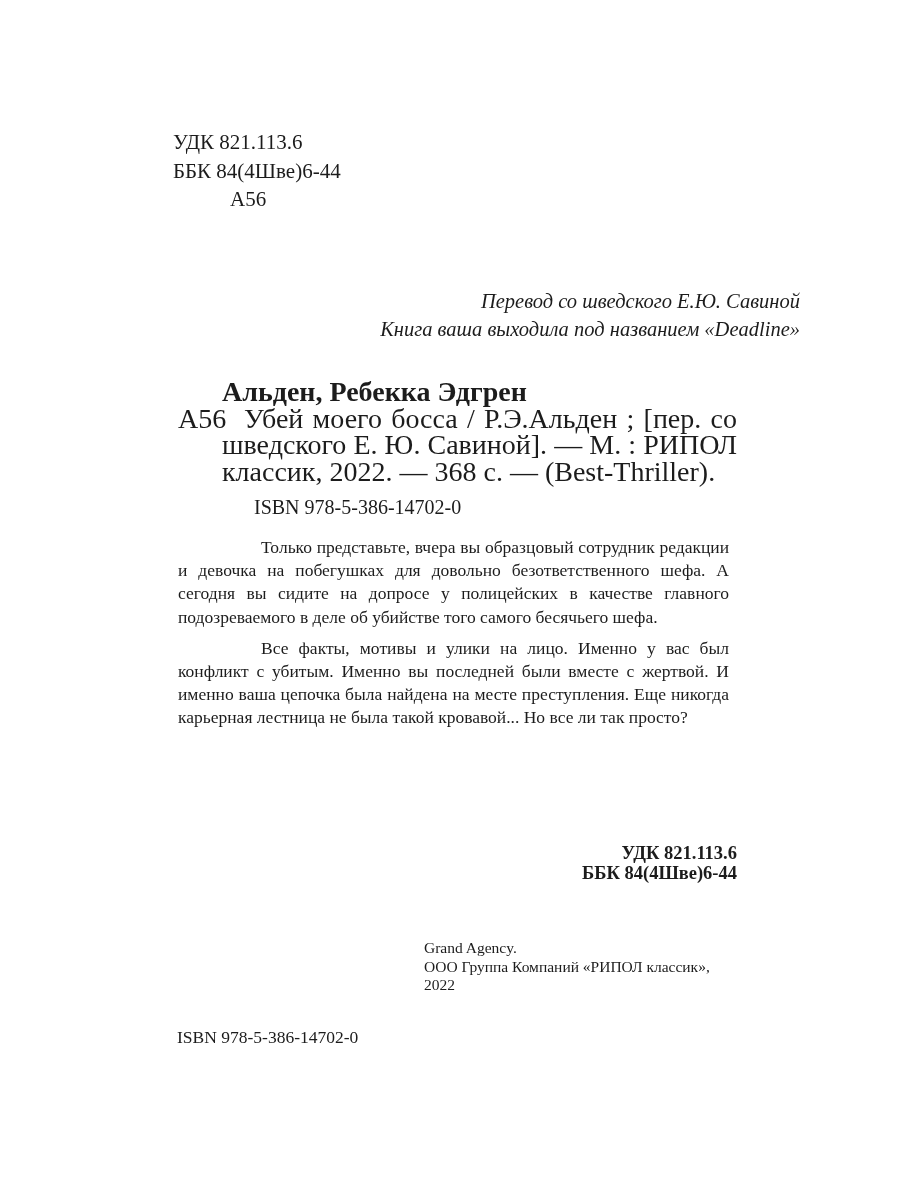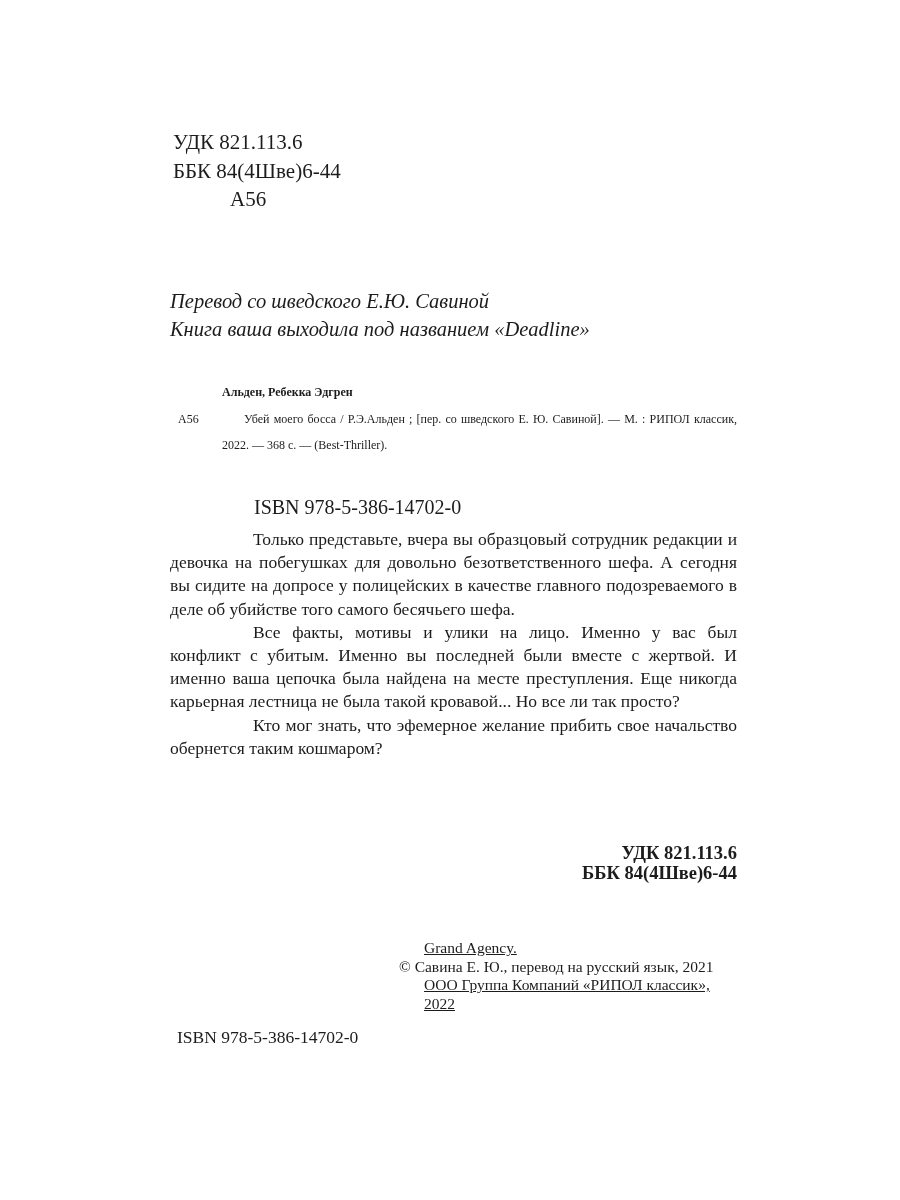--- a/index.html
+++ b/index.html
@@ -28,33 +28,33 @@
   .top-codes .a56 {
     padding-left: 57px;
   }
 
   
   .translation-note {
     position: absolute;
     left: 170px;
     top: 287px;
     width: 630px;
-    text-align: left;
+    text-align: right;
     font-style: italic;
     font-size: 20.5px;
     line-height: 28px;
   }
 
   
   .catalog {
     position: absolute;
     left: 178px;
     top: 379px;
     width: 559px;
-    font-size: 12px;
+    font-size: 28px;
     line-height: 26.5px;
   }
   .catalog-author {
     font-weight: bold;
     padding-left: 44px;
   }
   .catalog-entry {
     position: relative;
     padding-left: 44px;
     text-indent: 22px;
@@ -79,21 +79,21 @@
   .annotation {
     position: absolute;
     left: 170px;
     top: 528px;
     width: 567px;
     font-size: 17.5px;
     line-height: 23.2px;
     text-align: justify;
   }
   .annotation p {
-    margin: 0;
+    margin: 8px;
     text-indent: 83px;
   }
 
   
   .footer-codes {
     position: absolute;
     left: 437px;
     top: 844px;
     width: 300px;
     text-align: right;
@@ -107,21 +107,20 @@
   .copyright {
     position: absolute;
     left: 399px;
     top: 939px;
     width: 370px;
     font-size: 15.5px;
     line-height: 18.6px;
   }
   .copyright .cont {
     padding-left: 25px;
-    text-decoration: underline;
   }
 
   .isbn-bottom {
     position: absolute;
     left: 177px;
     top: 1027px;
     font-size: 17.5px;
     white-space: nowrap;
   }
 </style>
@@ -147,30 +146,28 @@
       <span class="catalog-code">А56</span>
       <span>Убей моего босса / Р.Э.Альден ; [пер. со шведского Е. Ю. Савиной]. — М. : РИПОЛ классик, 2022. — 368 с. — (Best-Thriller).</span>
     </div>
   </div>
 
   <div class="isbn-top">ISBN 978-5-386-14702-0</div>
 
   <div class="annotation">
     <p>Только представьте, вчера вы образцовый сотрудник редакции и девочка на побегушках для довольно безответственного шефа. А сегодня вы сидите на допросе у полицейских в качестве главного подозреваемого в деле об убийстве того самого бесячьего шефа.</p>
     <p>Все факты, мотивы и улики на лицо. Именно у вас был конфликт с убитым. Именно вы последней были вместе с жертвой. И именно ваша цепочка была найдена на месте преступления. Еще никогда карьерная лестница не была такой кровавой... Но все ли так просто?</p>
-    <p>Кто мог знать, что эфемерное желание прибить свое начальство обернется таким кошмаром?</p>
   </div>
 
   <div class="footer-codes">
     <div>УДК 821.113.6</div>
     <div>ББК 84(4Шве)6-44</div>
   </div>
 
   <div class="copyright">
     <div class="cont">Grand Agency.</div>
-    <div>© Савина Е. Ю., перевод на русский язык, 2021</div>
     <div class="cont">ООО Группа Компаний «РИПОЛ классик»,</div>
     <div class="cont">2022</div>
   </div>
 
   <div class="isbn-bottom">ISBN 978-5-386-14702-0</div>
 
 </div>
 
 </body></html>

